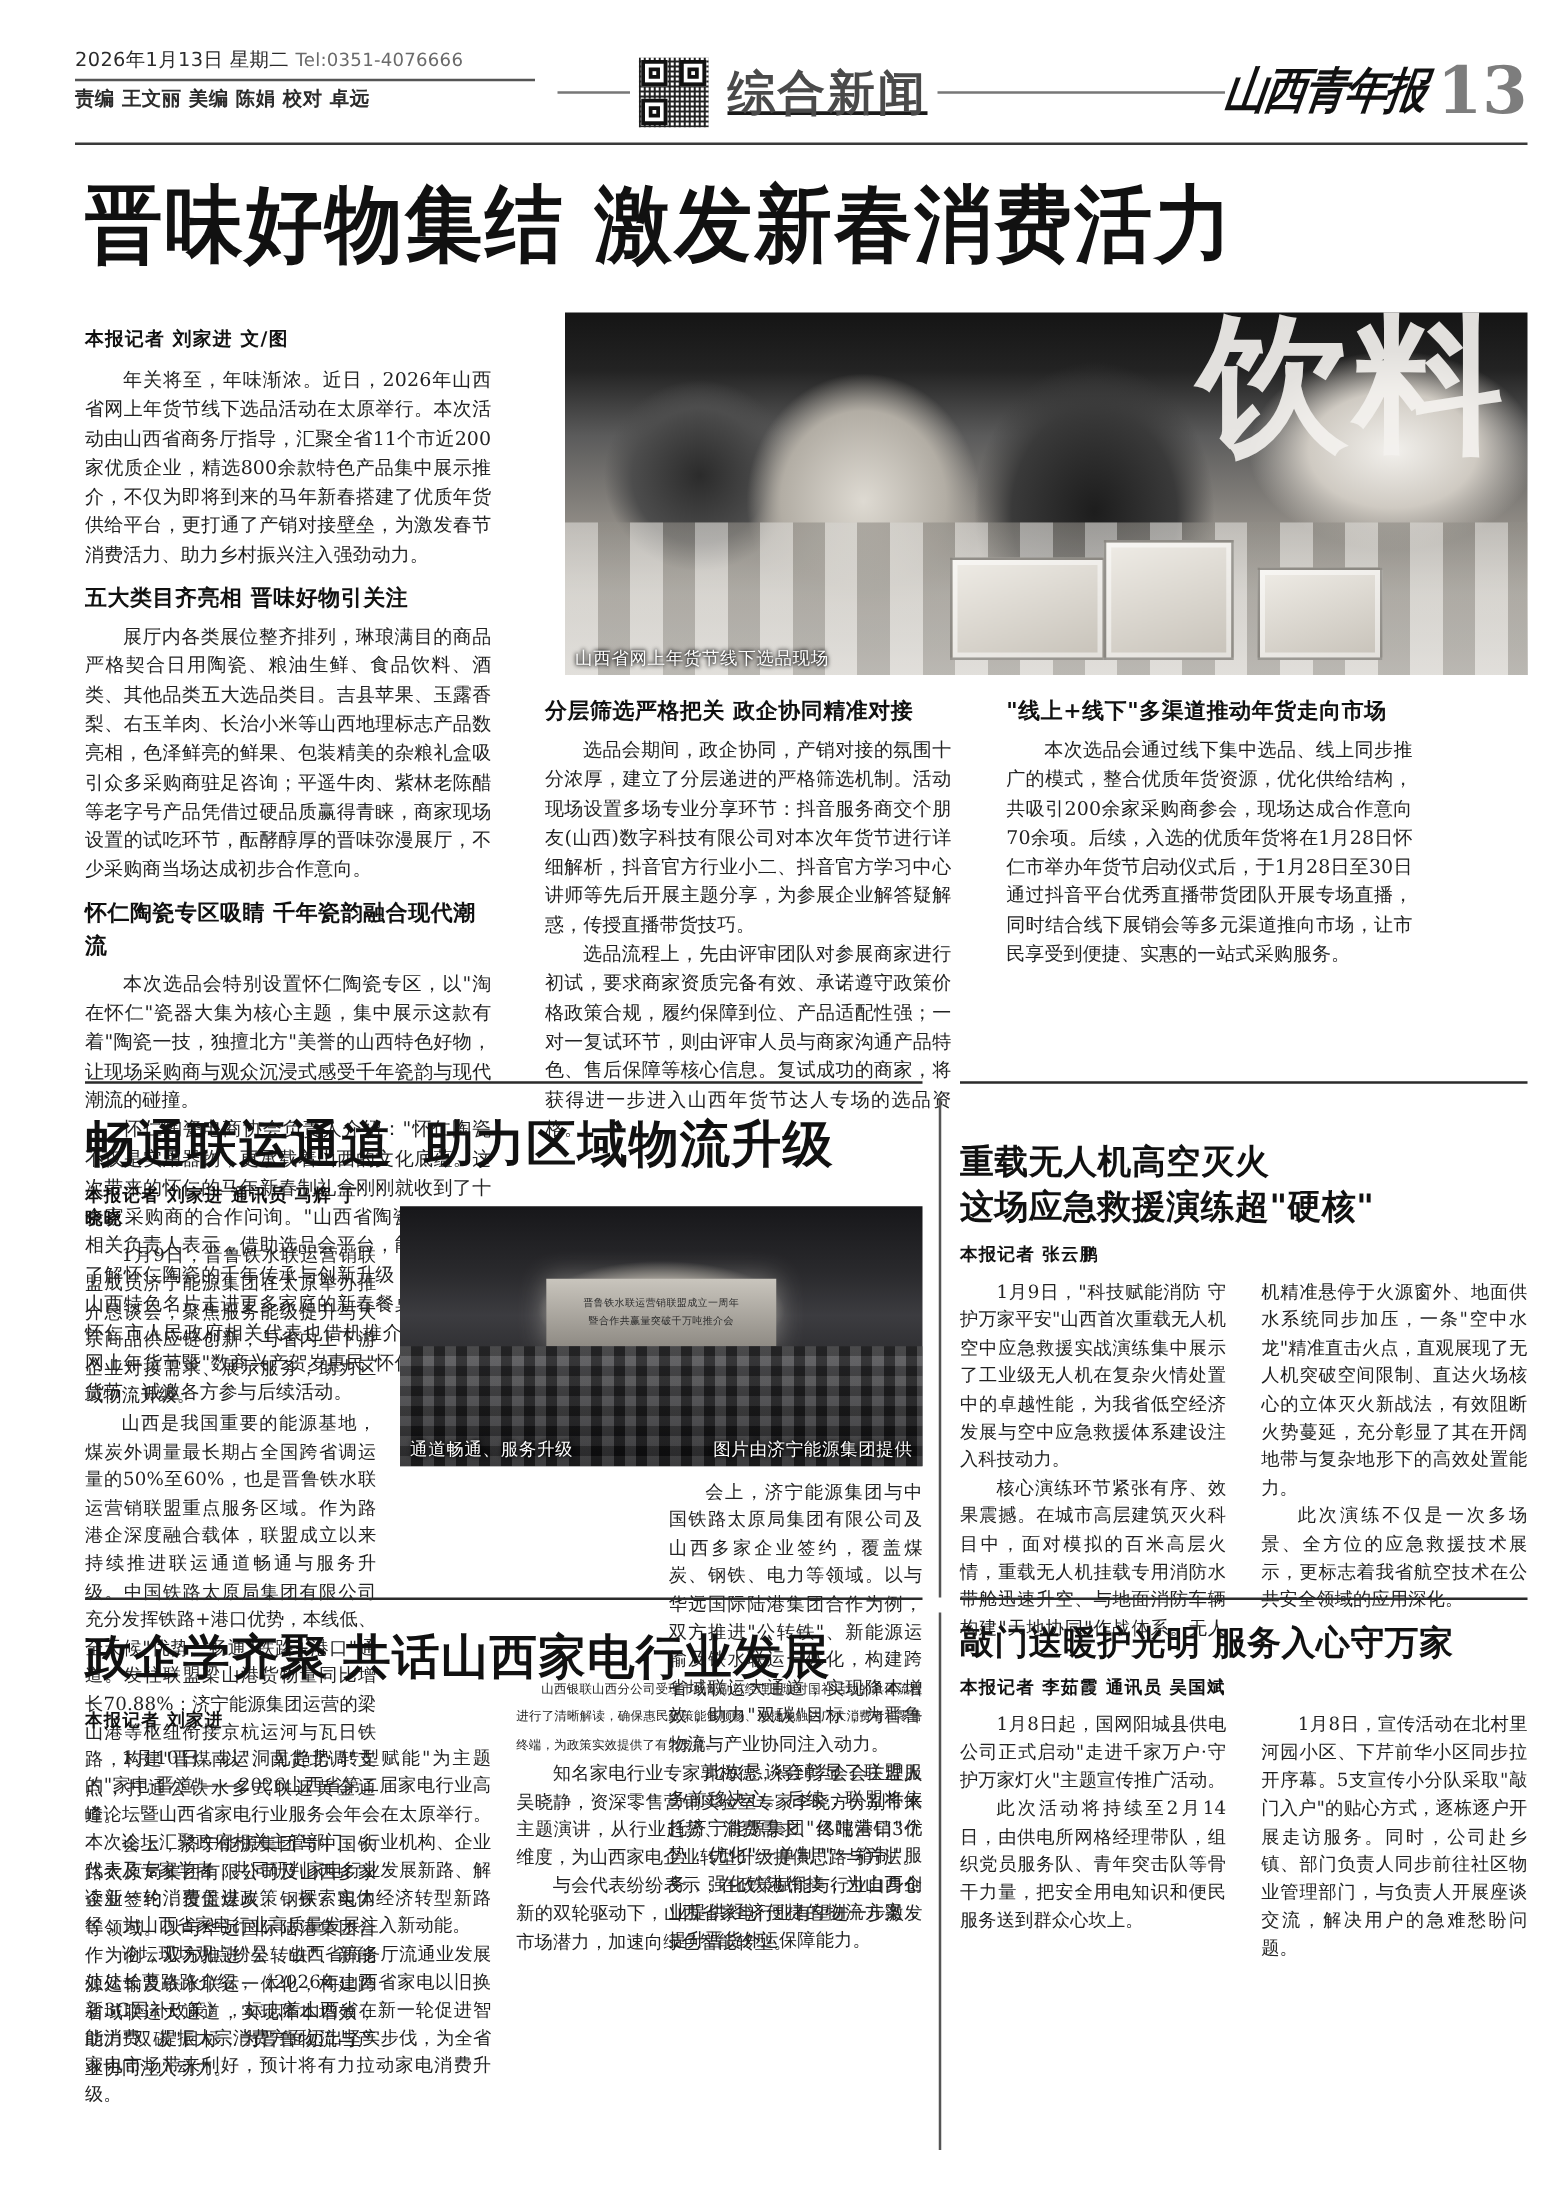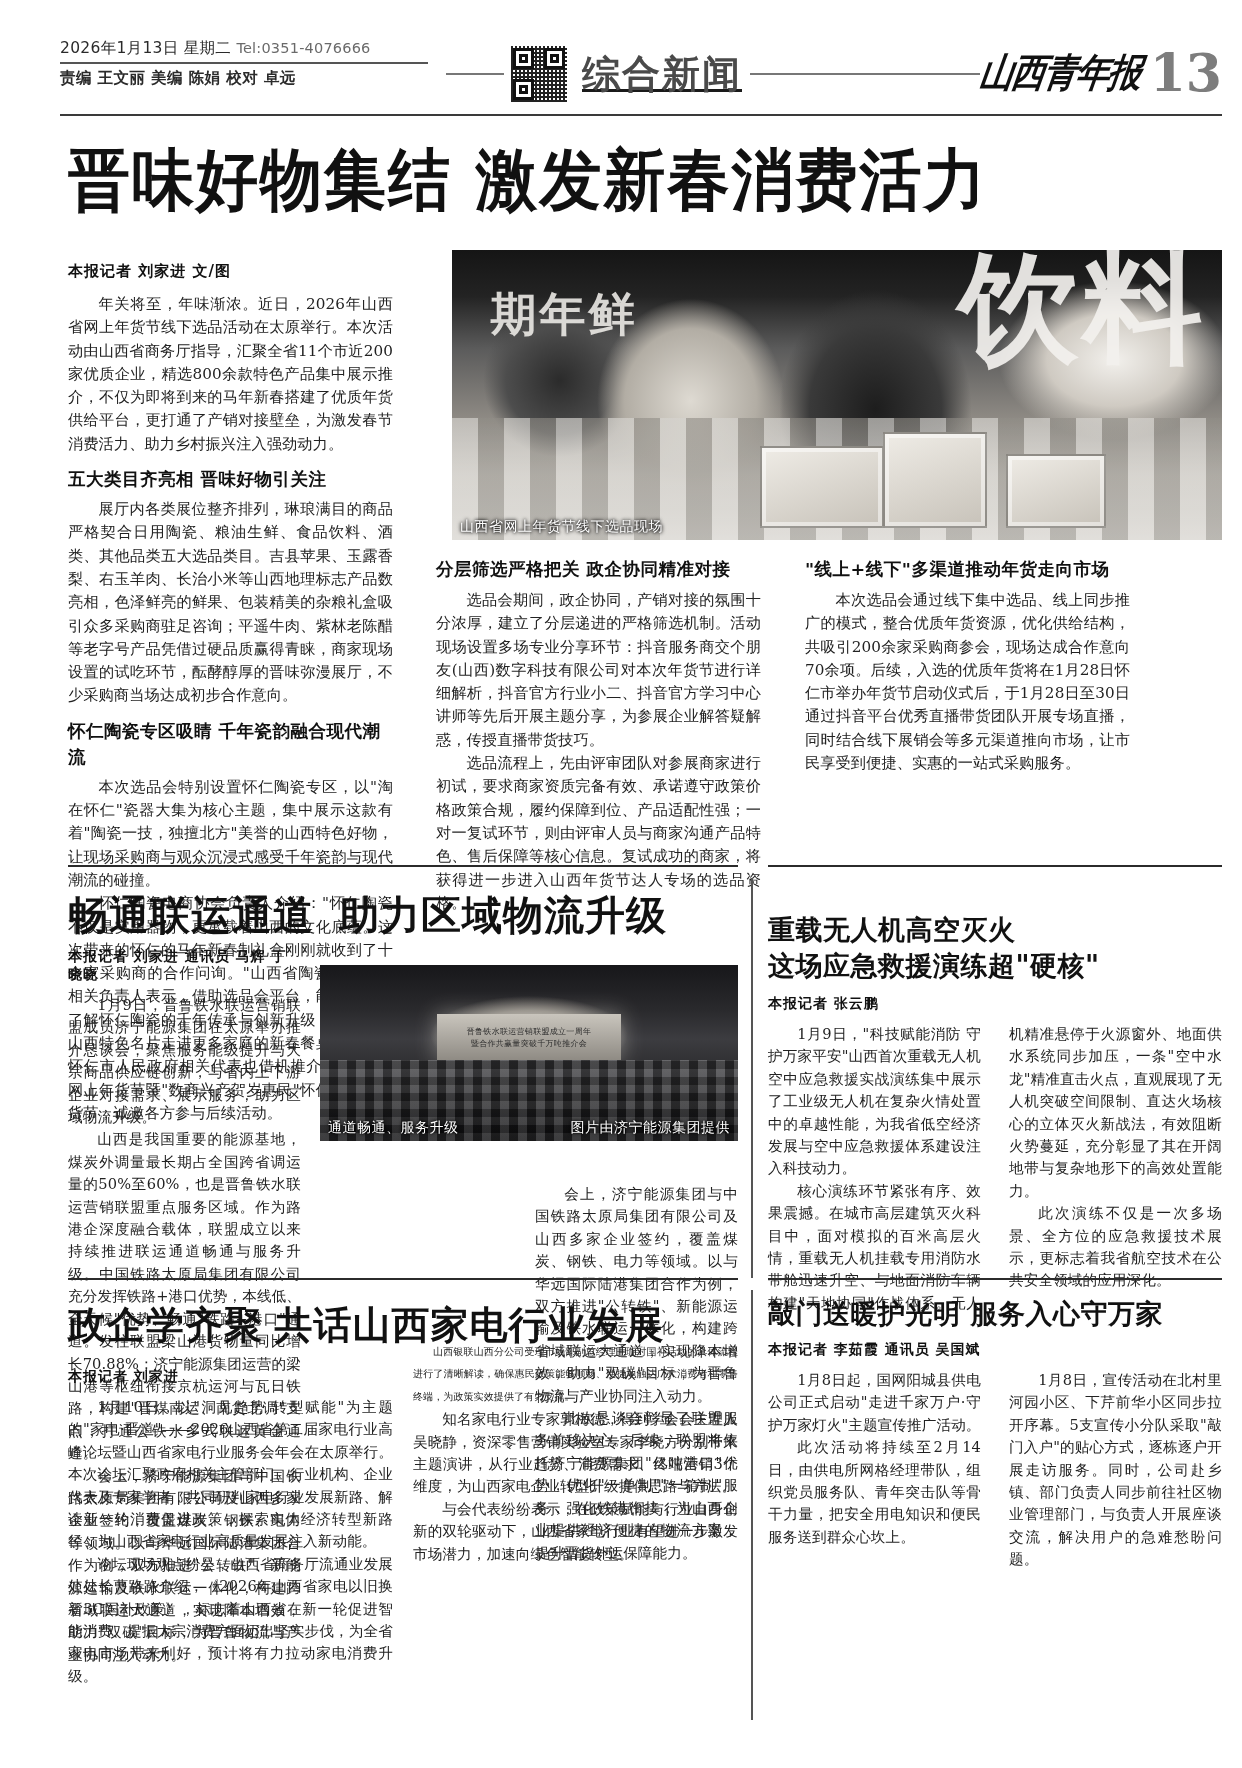--- a/index.html
+++ b/index.html
@@ -339,21 +339,20 @@
     <div class="byline" style="margin-bottom:12px">本报记者 刘家进 文/图</div>
     <p class="body">年关将至，年味渐浓。近日，2026年山西省网上年货节线下选品活动在太原举行。本次活动由山西省商务厅指导，汇聚全省11个市近200家优质企业，精选800余款特色产品集中展示推介，不仅为即将到来的马年新春搭建了优质年货供给平台，更打通了产销对接壁垒，为激发春节消费活力、助力乡村振兴注入强劲动力。</p>
     <div class="subhead" style="margin:10px 0 6px">五大类目齐亮相 晋味好物引关注</div>
     <p class="body">展厅内各类展位整齐排列，琳琅满目的商品严格契合日用陶瓷、粮油生鲜、食品饮料、酒类、其他品类五大选品类目。吉县苹果、玉露香梨、右玉羊肉、长治小米等山西地理标志产品数亮相，色泽鲜亮的鲜果、包装精美的杂粮礼盒吸引众多采购商驻足咨询；平遥牛肉、紫林老陈醋等老字号产品凭借过硬品质赢得青睐，商家现场设置的试吃环节，酝酵醇厚的晋味弥漫展厅，不少采购商当场达成初步合作意向。</p>
     <div class="subhead" style="margin:10px 0 6px">怀仁陶瓷专区吸睛 千年瓷韵融合现代潮流</div>
     <p class="body">本次选品会特别设置怀仁陶瓷专区，以"淘在怀仁"瓷器大集为核心主题，集中展示这款有着"陶瓷一技，独擅北方"美誉的山西特色好物，让现场采购商与观众沉浸式感受千年瓷韵与现代潮流的碰撞。</p>
     <p class="body">怀仁陶瓷电商协会负责人介绍："怀仁陶瓷不仅是实用器物，更承载着山西的文化底蕴。这次带来的怀仁的马年新春制礼盒刚刚就收到了十余家采购商的合作问询。"山西省陶瓷工业协会相关负责人表示，借助选品会平台，能让更多人了解怀仁陶瓷的千年传承与创新升级，助力这款山西特色名片走进更多家庭的新春餐桌。此外，怀仁市人民政府相关代表也借机推介2026山西网上年货节暨"数商兴产贺岁惠民"怀仁市首届年货节，诚邀各方参与后续活动。</p>
   </div>
 
   <div class="photo ph1" style="position:absolute; left:432px; top:250px; width:770px; height:290px;">
-    <div class="leftchar">期年鲜</div>
     <div class="bigchar">饮料</div>
     <div class="shelf"></div>
     <div class="box" style="left:40%; width:120px; height:78px;"></div>
     <div class="box" style="left:56%; width:100px; height:92px;"></div>
     <div class="box" style="left:72%; width:96px; height:70px;"></div>
     <div class="cap">山西省网上年货节线下选品现场</div>
   </div>
 
   <div class="col" style="left:416px; top:556px; width:325px;">
     <div class="subhead" style="margin:0 0 7px">分层筛选严格把关 政企协同精准对接</div>
@@ -374,21 +373,21 @@
               font-family:Liberation Mono, monospace; font-size:40px; font-weight:700;
               letter-spacing:1px; color:#111; white-space:nowrap;">畅通联运通道 助力区域物流升级</div>
 
   <div class="col" style="left:48px; top:948px; width:233px;">
     <div class="byline" style="margin-bottom:10px; font-size:14px">本报记者 刘家进 通讯员 马辉 丁晓晓</div>
     <p class="body" style="font-size:14.6px; line-height:22.4px">1月9日，晋鲁铁水联运营销联盟成员济宁能源集团在太原举办推介恳谈会，聚焦服务能级提升与大宗商品供应链创新，与省内上下游企业对接需求、展示服务，助力区域物流升级。</p>
     <p class="body" style="font-size:14.6px; line-height:22.4px">山西是我国重要的能源基地，煤炭外调量最长期占全国跨省调运量的50%至60%，也是晋鲁铁水联运营销联盟重点服务区域。作为路港企深度融合载体，联盟成立以来持续推进联运通道畅通与服务升级。中国铁路太原局集团有限公司充分发挥铁路+港口优势，本线低、全天候"优势、畅通"铁路+港口"通道。发往联盟梁山港货物量同比增长70.88%；济宁能源集团运营的梁山港等枢纽衔接京杭运河与瓦日铁路，构建"晋煤南运、南货北调"支点，打通公铁水多式联运黄金通道。</p>
     <p class="body" style="font-size:14.6px; line-height:22.4px">会上，济宁能源集团与中国铁路太原局集团有限公司及山西多家企业签约，覆盖煤炭、钢铁、电力等领域。以与华远国际陆港集团合作为例，双方推进"公转铁"、新能源运输及铁水联运一体化，构建跨省域联运大通道，实现降本增效，助力"双碳"目标，为晋鲁物流与产业协同注入动力。</p>
   </div>
 
-  <div class="photo ph2" style="position:absolute; left:300px; top:965px; width:418px; height:176px;">
+  <div class="photo ph2" style="position:absolute; left:300px; top:965px; width:418px; height:208px;">
     <div class="screen">
       <div class="t1">晋鲁铁水联运营销联盟成立一周年</div>
       <div class="t2">暨合作共赢量突破千万吨推介会</div>
     </div>
     <div class="seats"></div>
     <div class="cap">通道畅通、服务升级</div>
     <div class="cap right">图片由济宁能源集团提供</div>
   </div>
 
   <div class="col" style="left:300px; top:1188px; width:201px;">

